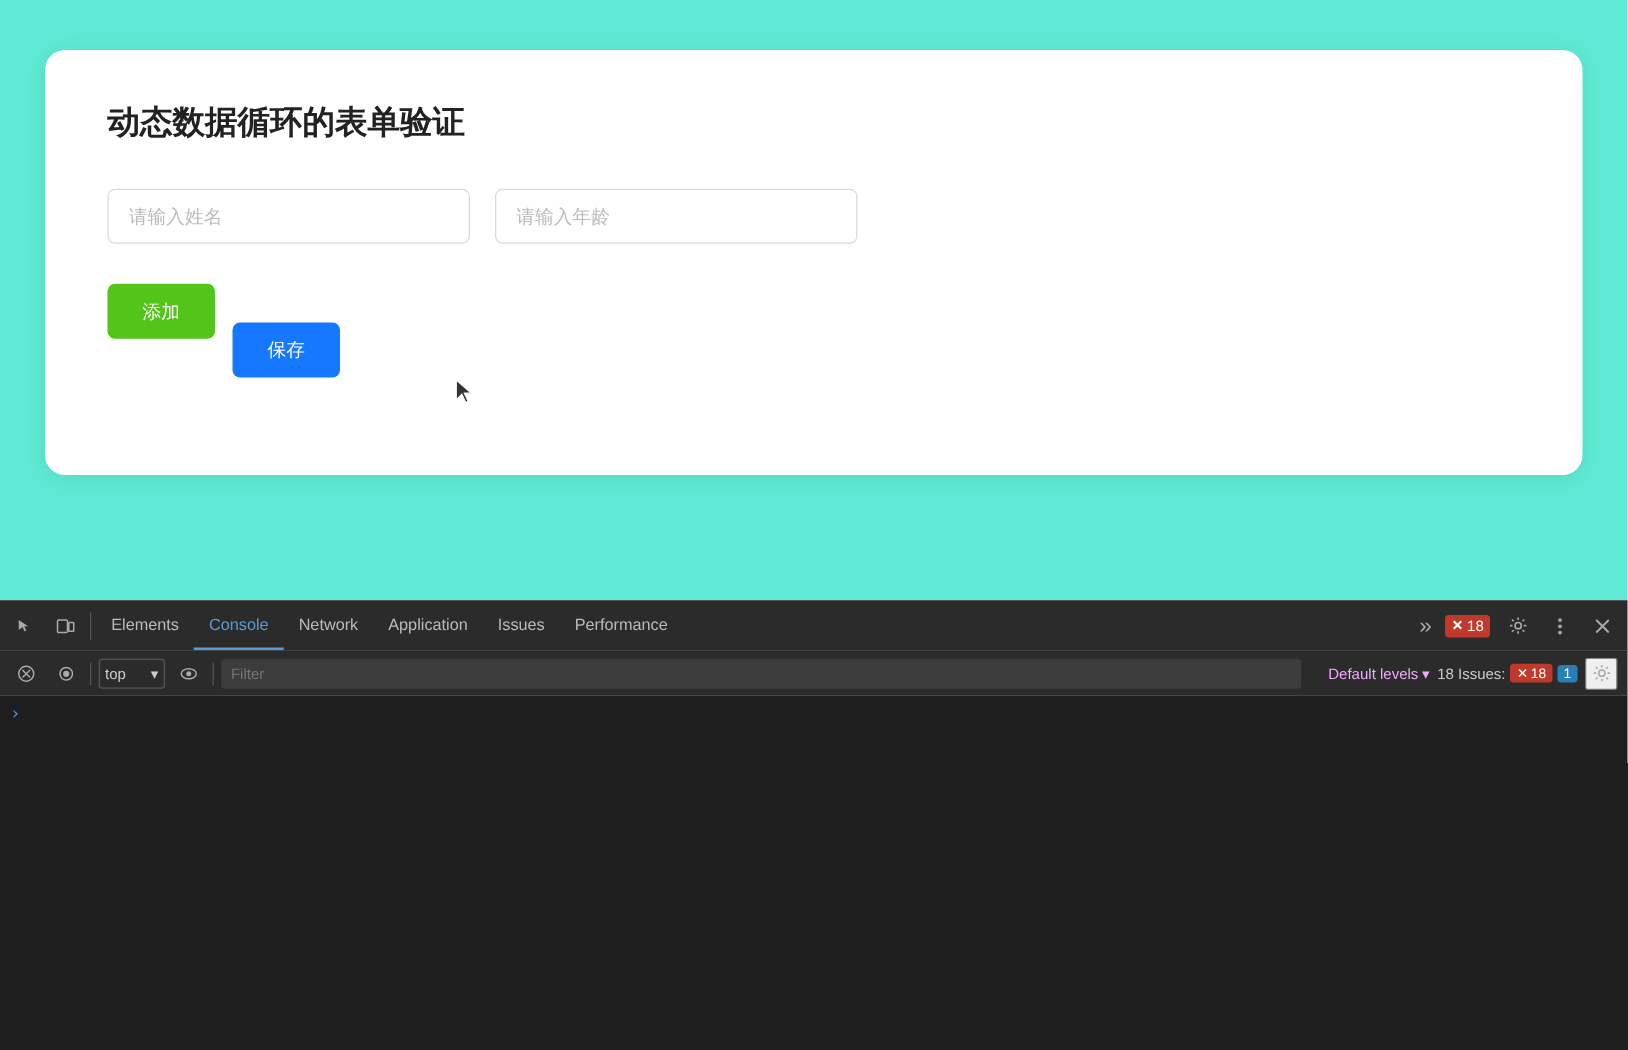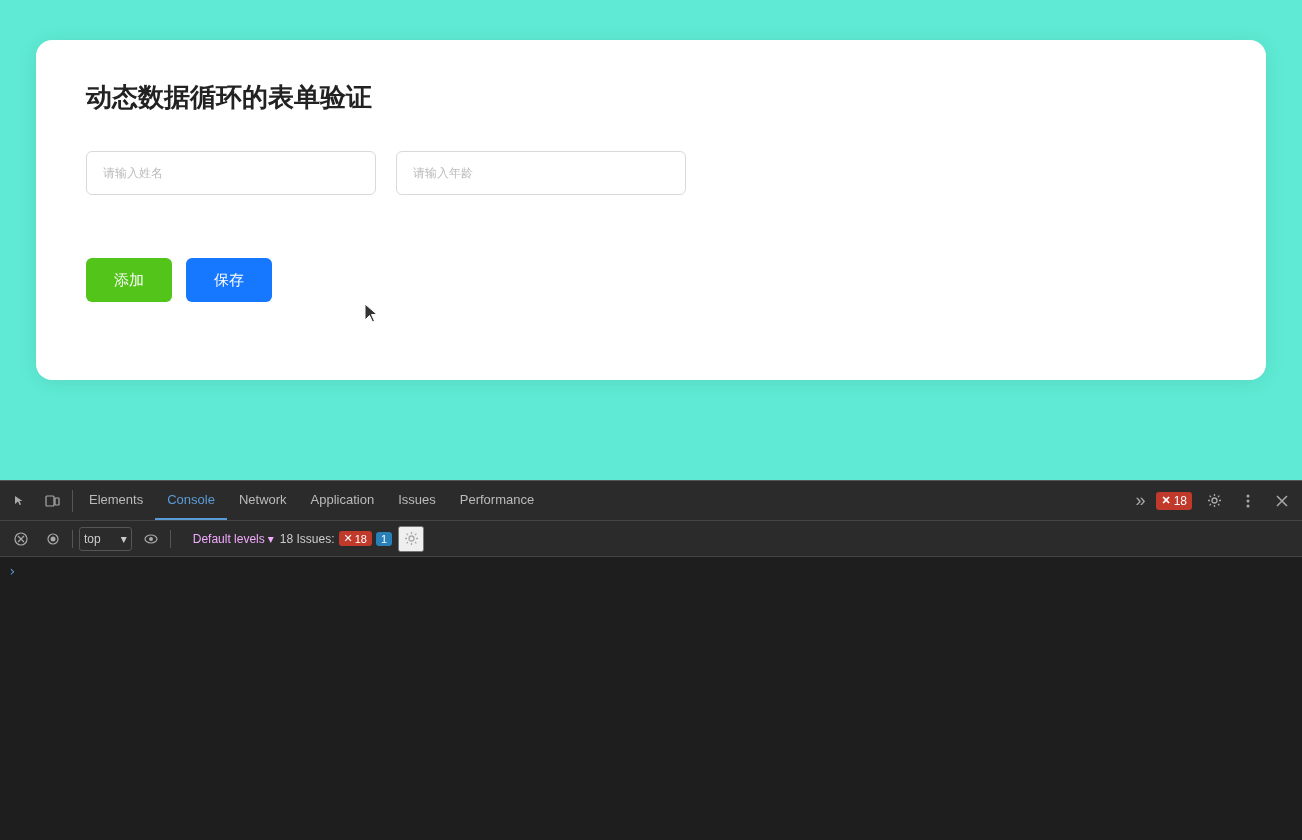--- a/index.html
+++ b/index.html
@@ -43,36 +43,35 @@
     .form-row {
       display: flex;
       gap: 20px;
       margin-bottom: 32px;
     }
 
     .form-input {
       border: 1px solid #d9d9d9;
       border-radius: 6px;
       padding: 10px 16px;
-      font-size: 12px;
+      font-size: 15px;
       color: #999;
       width: 290px;
       height: 44px;
       outline: none;
       font-family: 'PingFang SC', 'Microsoft YaHei', sans-serif;
     }
 
     .form-input::placeholder {
       color: #bbb;
     }
 
     .btn-row {
       display: flex;
       gap: 14px;
-      align-items: flex-end;
     }
 
     .btn-add {
       background: #52c41a;
       color: #fff;
       border: none;
       border-radius: 6px;
       padding: 10px 28px;
       font-size: 15px;
       font-weight: 500;
@@ -483,20 +482,21 @@
 
     <button class="console-icon-btn" title="Show live expressions">
       <svg width="14" height="10" viewBox="0 0 14 10" fill="none">
         <ellipse cx="7" cy="5" rx="6" ry="4" stroke="#aaa" stroke-width="1.2" fill="none"></ellipse>
         <circle cx="7" cy="5" r="2" fill="#aaa"></circle>
       </svg>
     </button>
 
     <div class="console-divider"></div>
 
+    <input class="filter-input" type="text" placeholder="Filter" style="">
 
     <button class="default-levels-btn">
       <span>Default levels</span>
       <span>▾</span>
     </button>
 
     <div class="issues-badge">
       <span>18 Issues:</span>
       <span class="issues-error">
         <span>✕</span>

